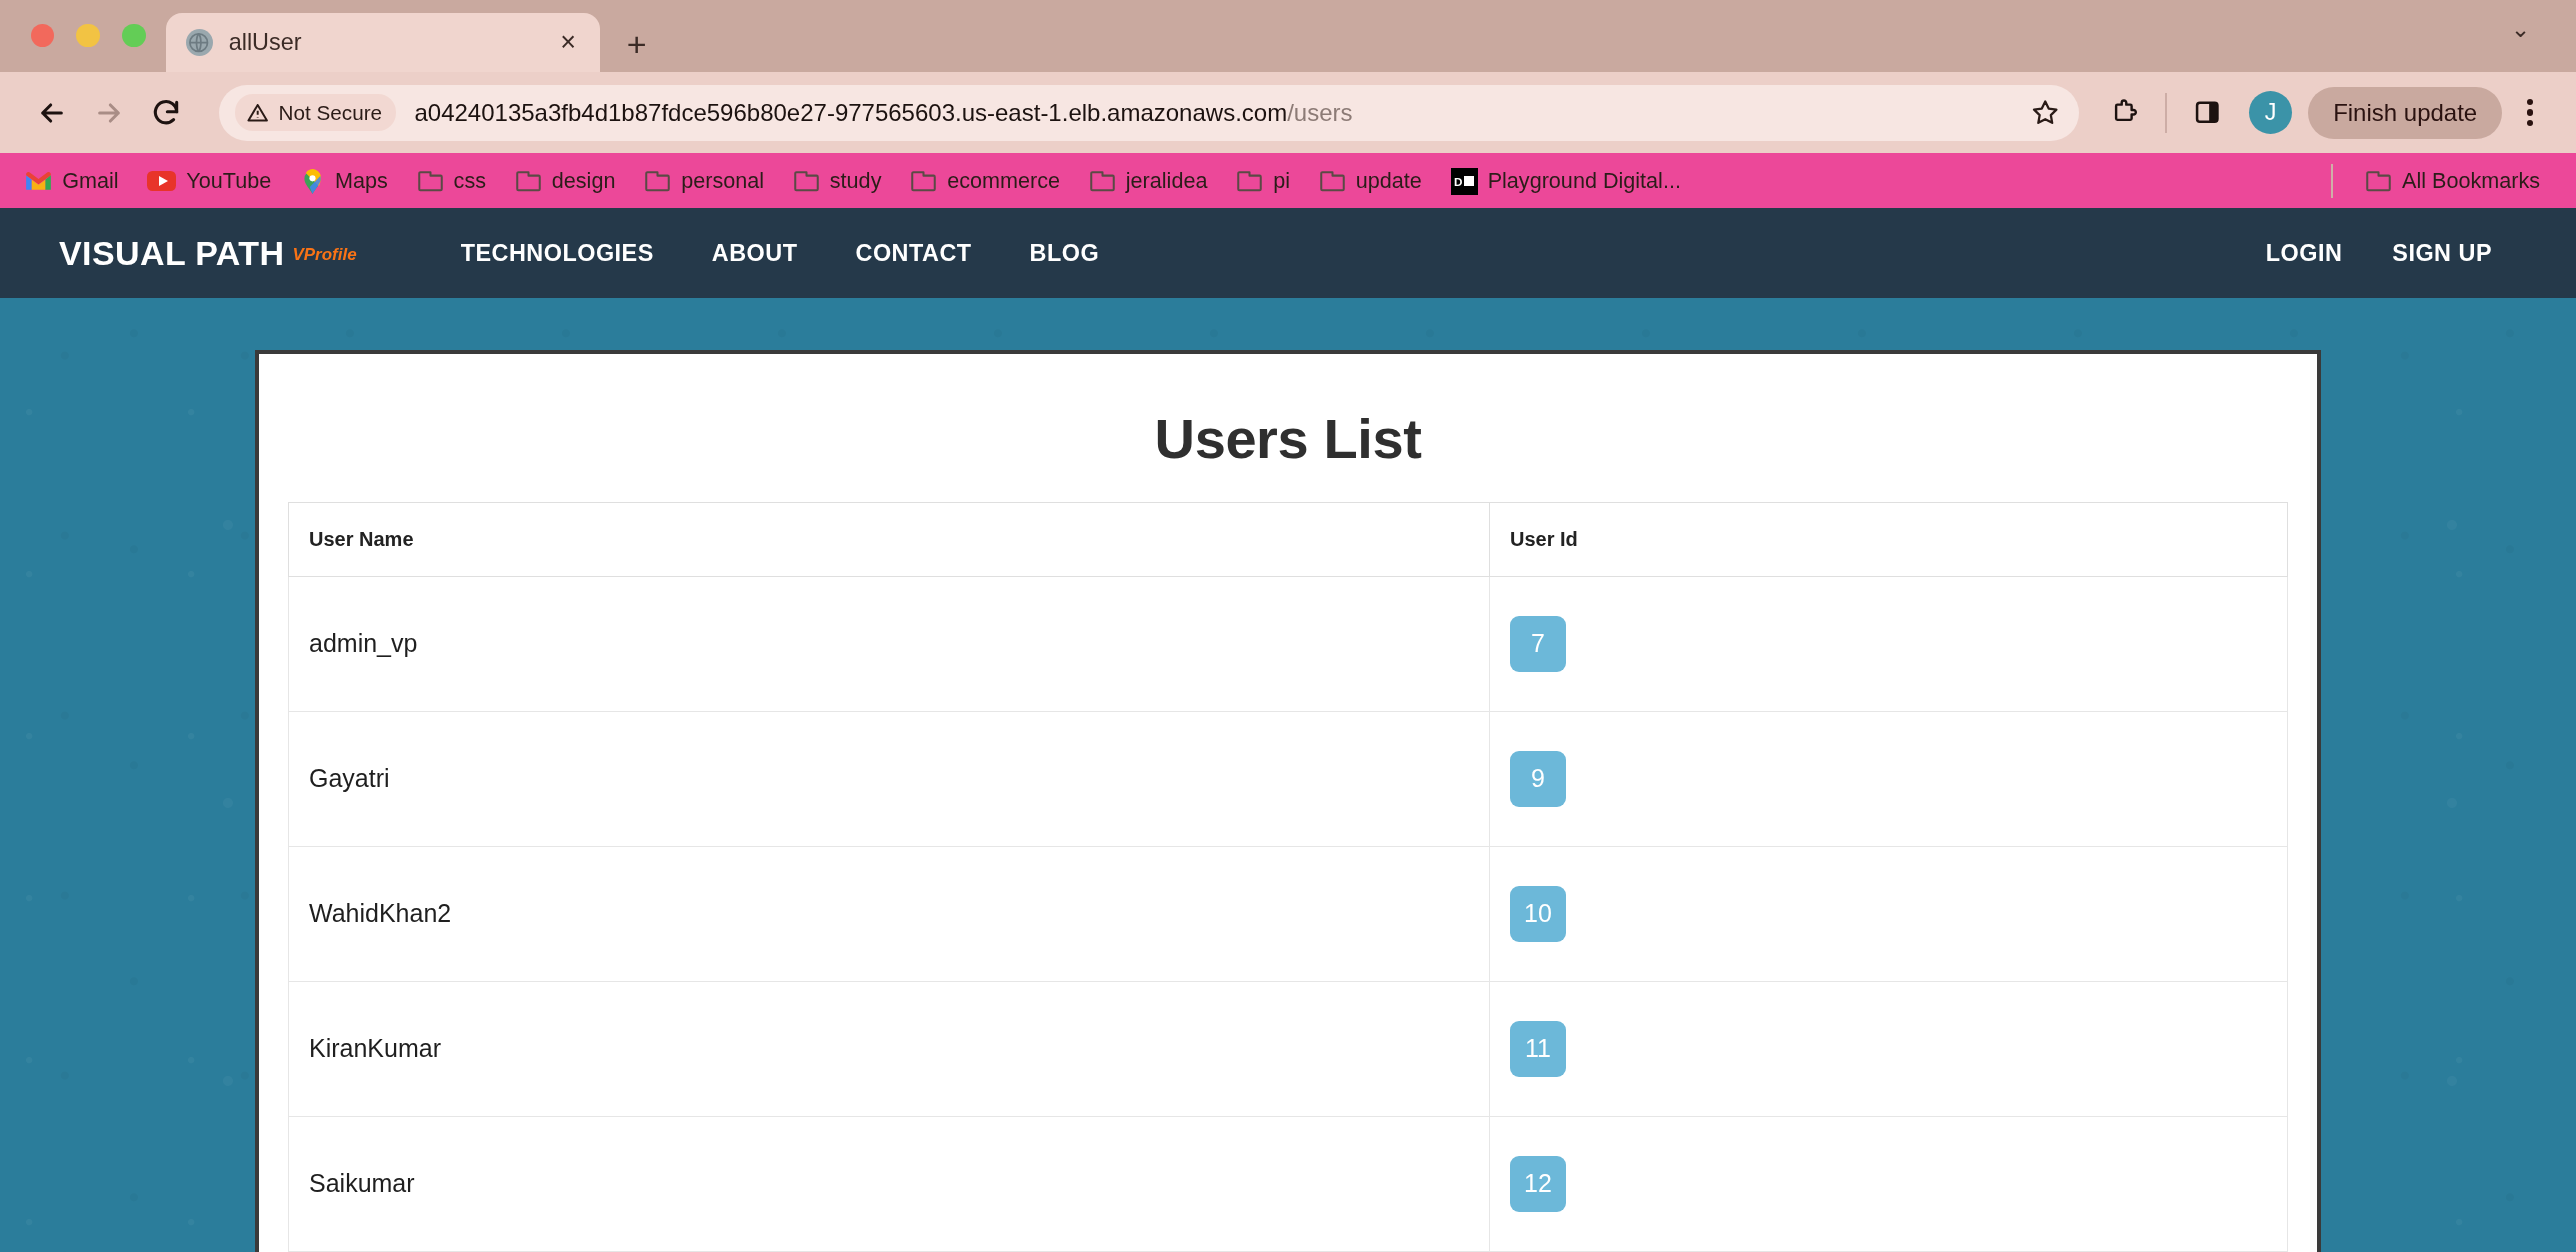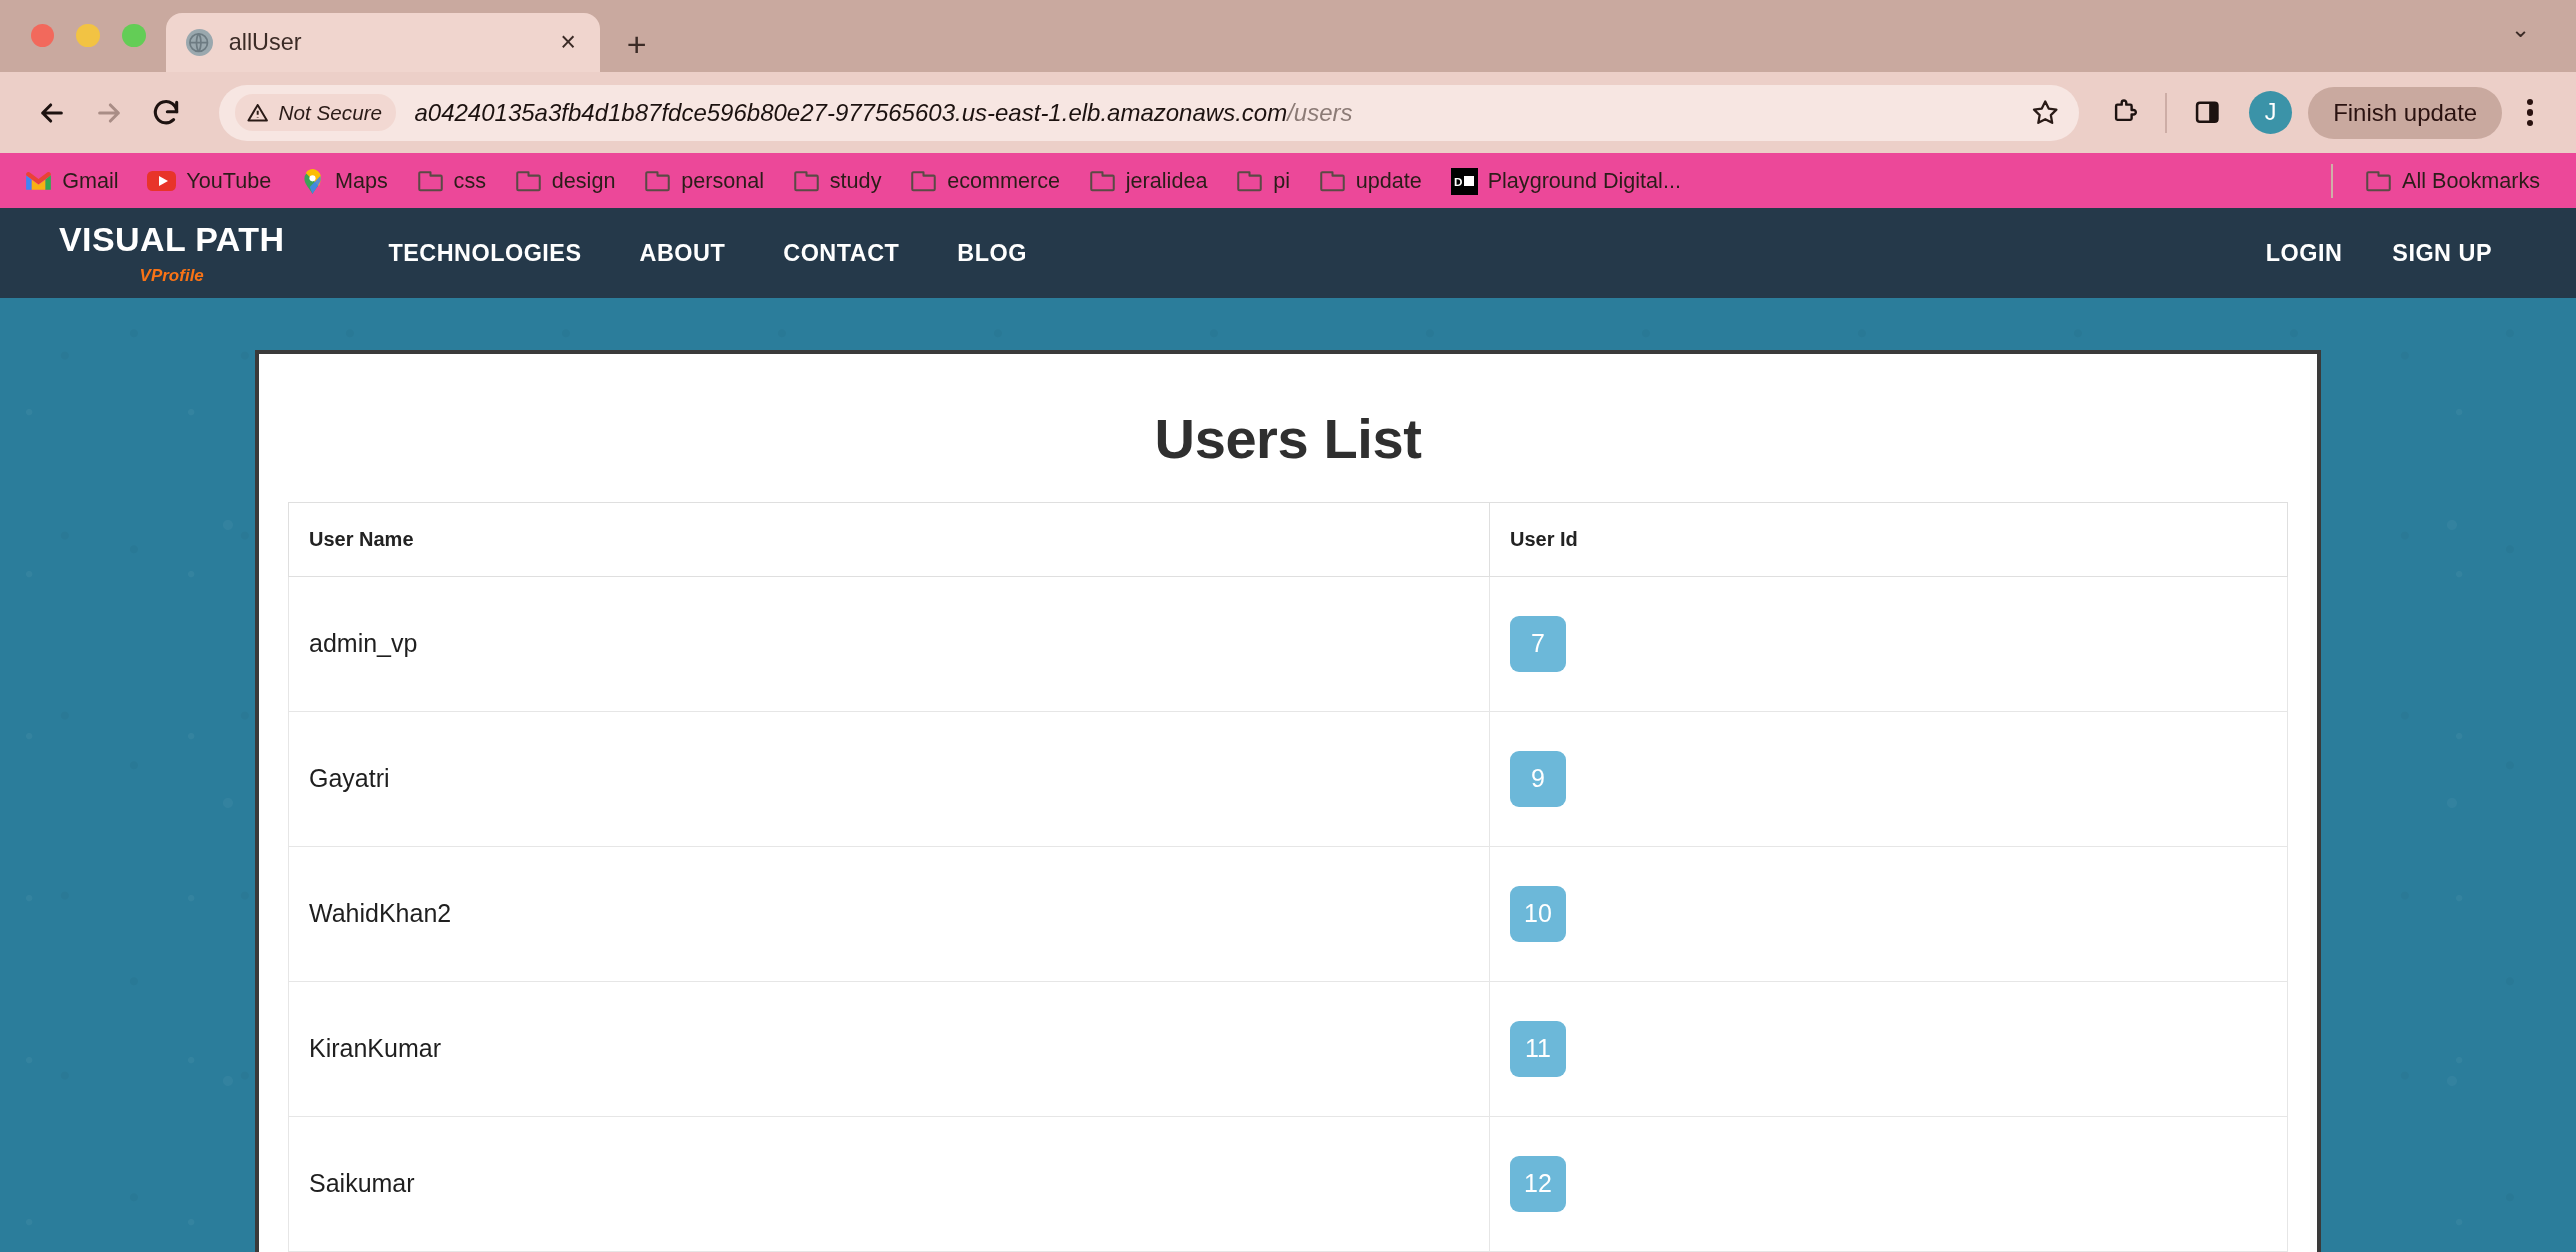--- a/index.html
+++ b/index.html
@@ -60,21 +60,21 @@
     justify-content: center; flex: none;
   }
   .navbtn svg { width: 32px; height: 32px; }
   .navbtn.back svg { stroke: #1d1210; }
   .navbtn.fwd svg { stroke: #a98d86; }
   .navbtn.reload svg { stroke: #1d1210; }
 
   .omnibox {
     flex: 1; height: 56px; background: #f7e6e2; border-radius: 28px;
     display: flex; align-items: center; margin: 0 20px 0 25px;
-    padding: 0 9px 0 16px; position: relative; font-style: italic;
+    padding: 0 9px 0 16px; position: relative;
   }
   .notsecure {
     display: flex; align-items: center; gap: 9px;
     background: #f2d8d2; border-radius: 18px; padding: 6.3px 14.4px 6.3px 10.8px;
     flex: none;
   }
   .notsecure svg { width: 23.4px; height: 23.4px; stroke: #2a1b17; }
   .notsecure span { font-size: 20.7px; color: #2a1b17; white-space: nowrap; }
   .url {
     flex: 1; font-size: 24px; color: #1c1210; margin-left: 18px;
@@ -143,21 +143,21 @@
       radial-gradient(circle at 82% 14%, rgba(255,255,255,0.04) 0 4.5px, transparent 5.4px),
       radial-gradient(circle at 36% 82%, rgba(0,0,0,0.03) 0 3.6px, transparent 4.5px),
       #2b7d9b;
     background-size: 162px 162px, 216px 216px, 278px 278px, 180px 180px, auto;
   }
 
   .sitenav {
     height: 90px; background: #25394a; display: flex; align-items: center;
     padding: 0 59px; position: relative;
   }
-  .logo { display: flex; flex-direction: column; line-height: 1; margin-right: 75px; gap: 8px; }
+  .logo { display: flex; flex-direction: row; line-height: 1; margin-right: 75px; gap: 8px; }
   .logo-main {
     font-size: 34px; font-weight: bold; color: #ffffff;
     letter-spacing: 0.4px;
   }
   .logo-sub {
     font-size: 17px; font-style: italic; font-weight: bold;
     color: #f97316; align-self: center; margin-top: 3.6px;
   }
   .navlinks { display: flex; align-items: center; gap: 0; }
   .navlink {

